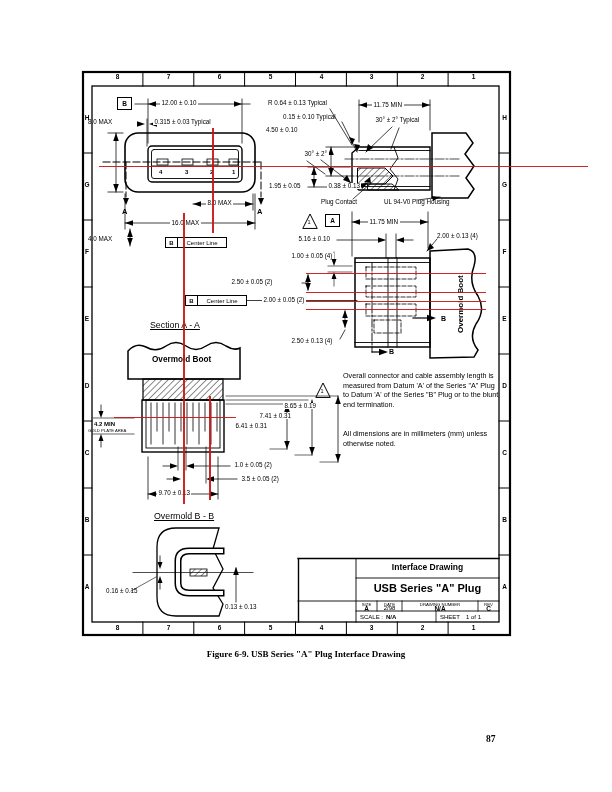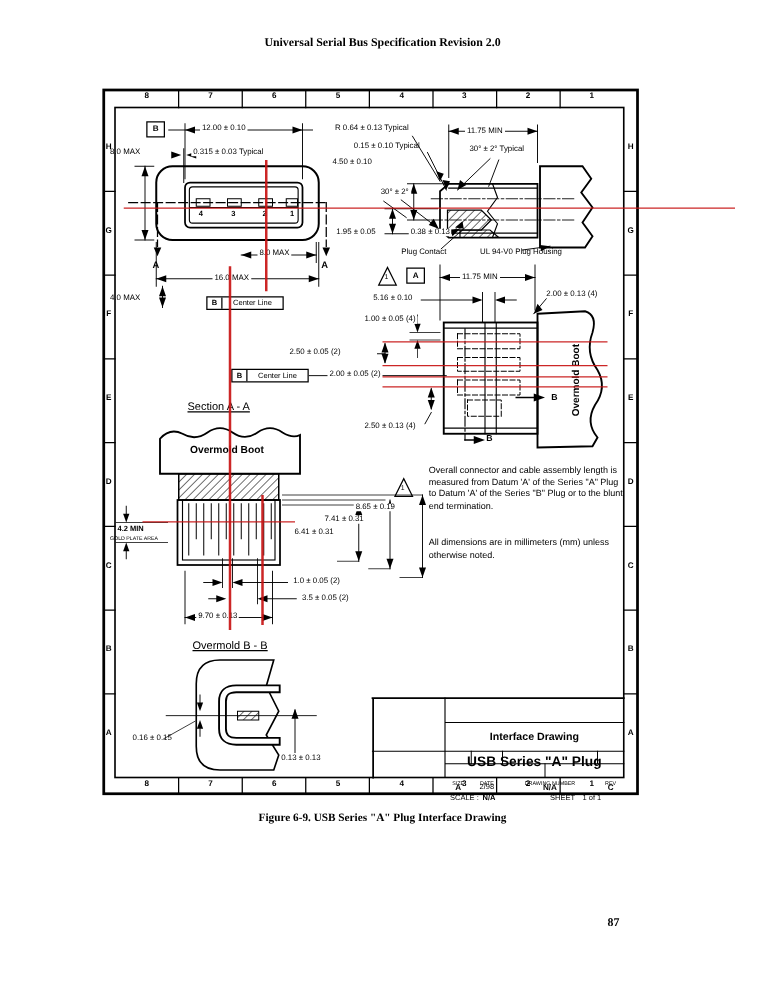--- a/index.html
+++ b/index.html
@@ -14,21 +14,21 @@
         display:flex;align-items:center;justify-content:center;box-sizing:border-box;}
   .clbox{position:absolute;border:1.2px solid #000;background:#fff;display:flex;height:11px;
          font-size:6px;align-items:stretch;box-sizing:border-box;}
   .clbox .d{border-right:1px solid #000;width:11px;font-weight:bold;display:flex;align-items:center;justify-content:center;}
   .clbox .t{flex:1;display:flex;align-items:center;justify-content:center;}
   .vtext{position:absolute;transform:rotate(-90deg);transform-origin:0 0;font-weight:bold;
          font-size:8px;white-space:nowrap;}
   .red{position:absolute;background:#c81414;opacity:.92;z-index:30;}
   .note{position:absolute;font-size:7.2px;line-height:1.34;}
   .sechead{position:absolute;font-size:8.8px;font-weight:normal;text-decoration:underline;white-space:nowrap;}
-  .tb{position:absolute;box-sizing:border-box;font-size:6px;margin-top:22px;}
+  .tb{position:absolute;box-sizing:border-box;font-size:6px;}
   .tiny{font-size:4.3px;}
   svg.art{position:absolute;left:0;top:0;z-index:1;}
   .txt{z-index:10;}
 </style>
 </head>
 <body>
 
 <div class="page">
 
   <svg class="art" width="612" height="792">
@@ -206,21 +206,20 @@
         <path d="M206,479 l8,-2.8 v5.6 z"></path>
       <path d="M148,494 l8,-2.8 v5.6 z"></path>
         <path d="M218,494 l-8,-2.8 v5.6 z"></path>
 
       <path d="M160,569 l-2.5,-7 h5 z"></path>
         <path d="M160,576 l-2.5,7 h5 z"></path>
       <path d="M236,567 l-2.8,8 h5.6 z"></path>
     </g>
   </svg>
 
-  <div class="lbl serif txt" style="left:0;top:31px;width:612px;text-align:center;font-size:9.5px;">Universal Serial Bus Specification Revision 2.0</div>
 
   <span class="zone txt" style="left:92px;top:74px;width:51px;">8</span>
   <span class="zone txt" style="left:143px;top:74px;width:51px;">7</span>
   <span class="zone txt" style="left:194px;top:74px;width:51px;">6</span>
   <span class="zone txt" style="left:245px;top:74px;width:51px;">5</span>
   <span class="zone txt" style="left:296px;top:74px;width:51px;">4</span>
   <span class="zone txt" style="left:346px;top:74px;width:51px;">3</span>
   <span class="zone txt" style="left:397px;top:74px;width:51px;">2</span>
   <span class="zone txt" style="left:448px;top:74px;width:51px;">1</span>
   <span class="zone txt" style="left:92px;top:625px;width:51px;">8</span>

